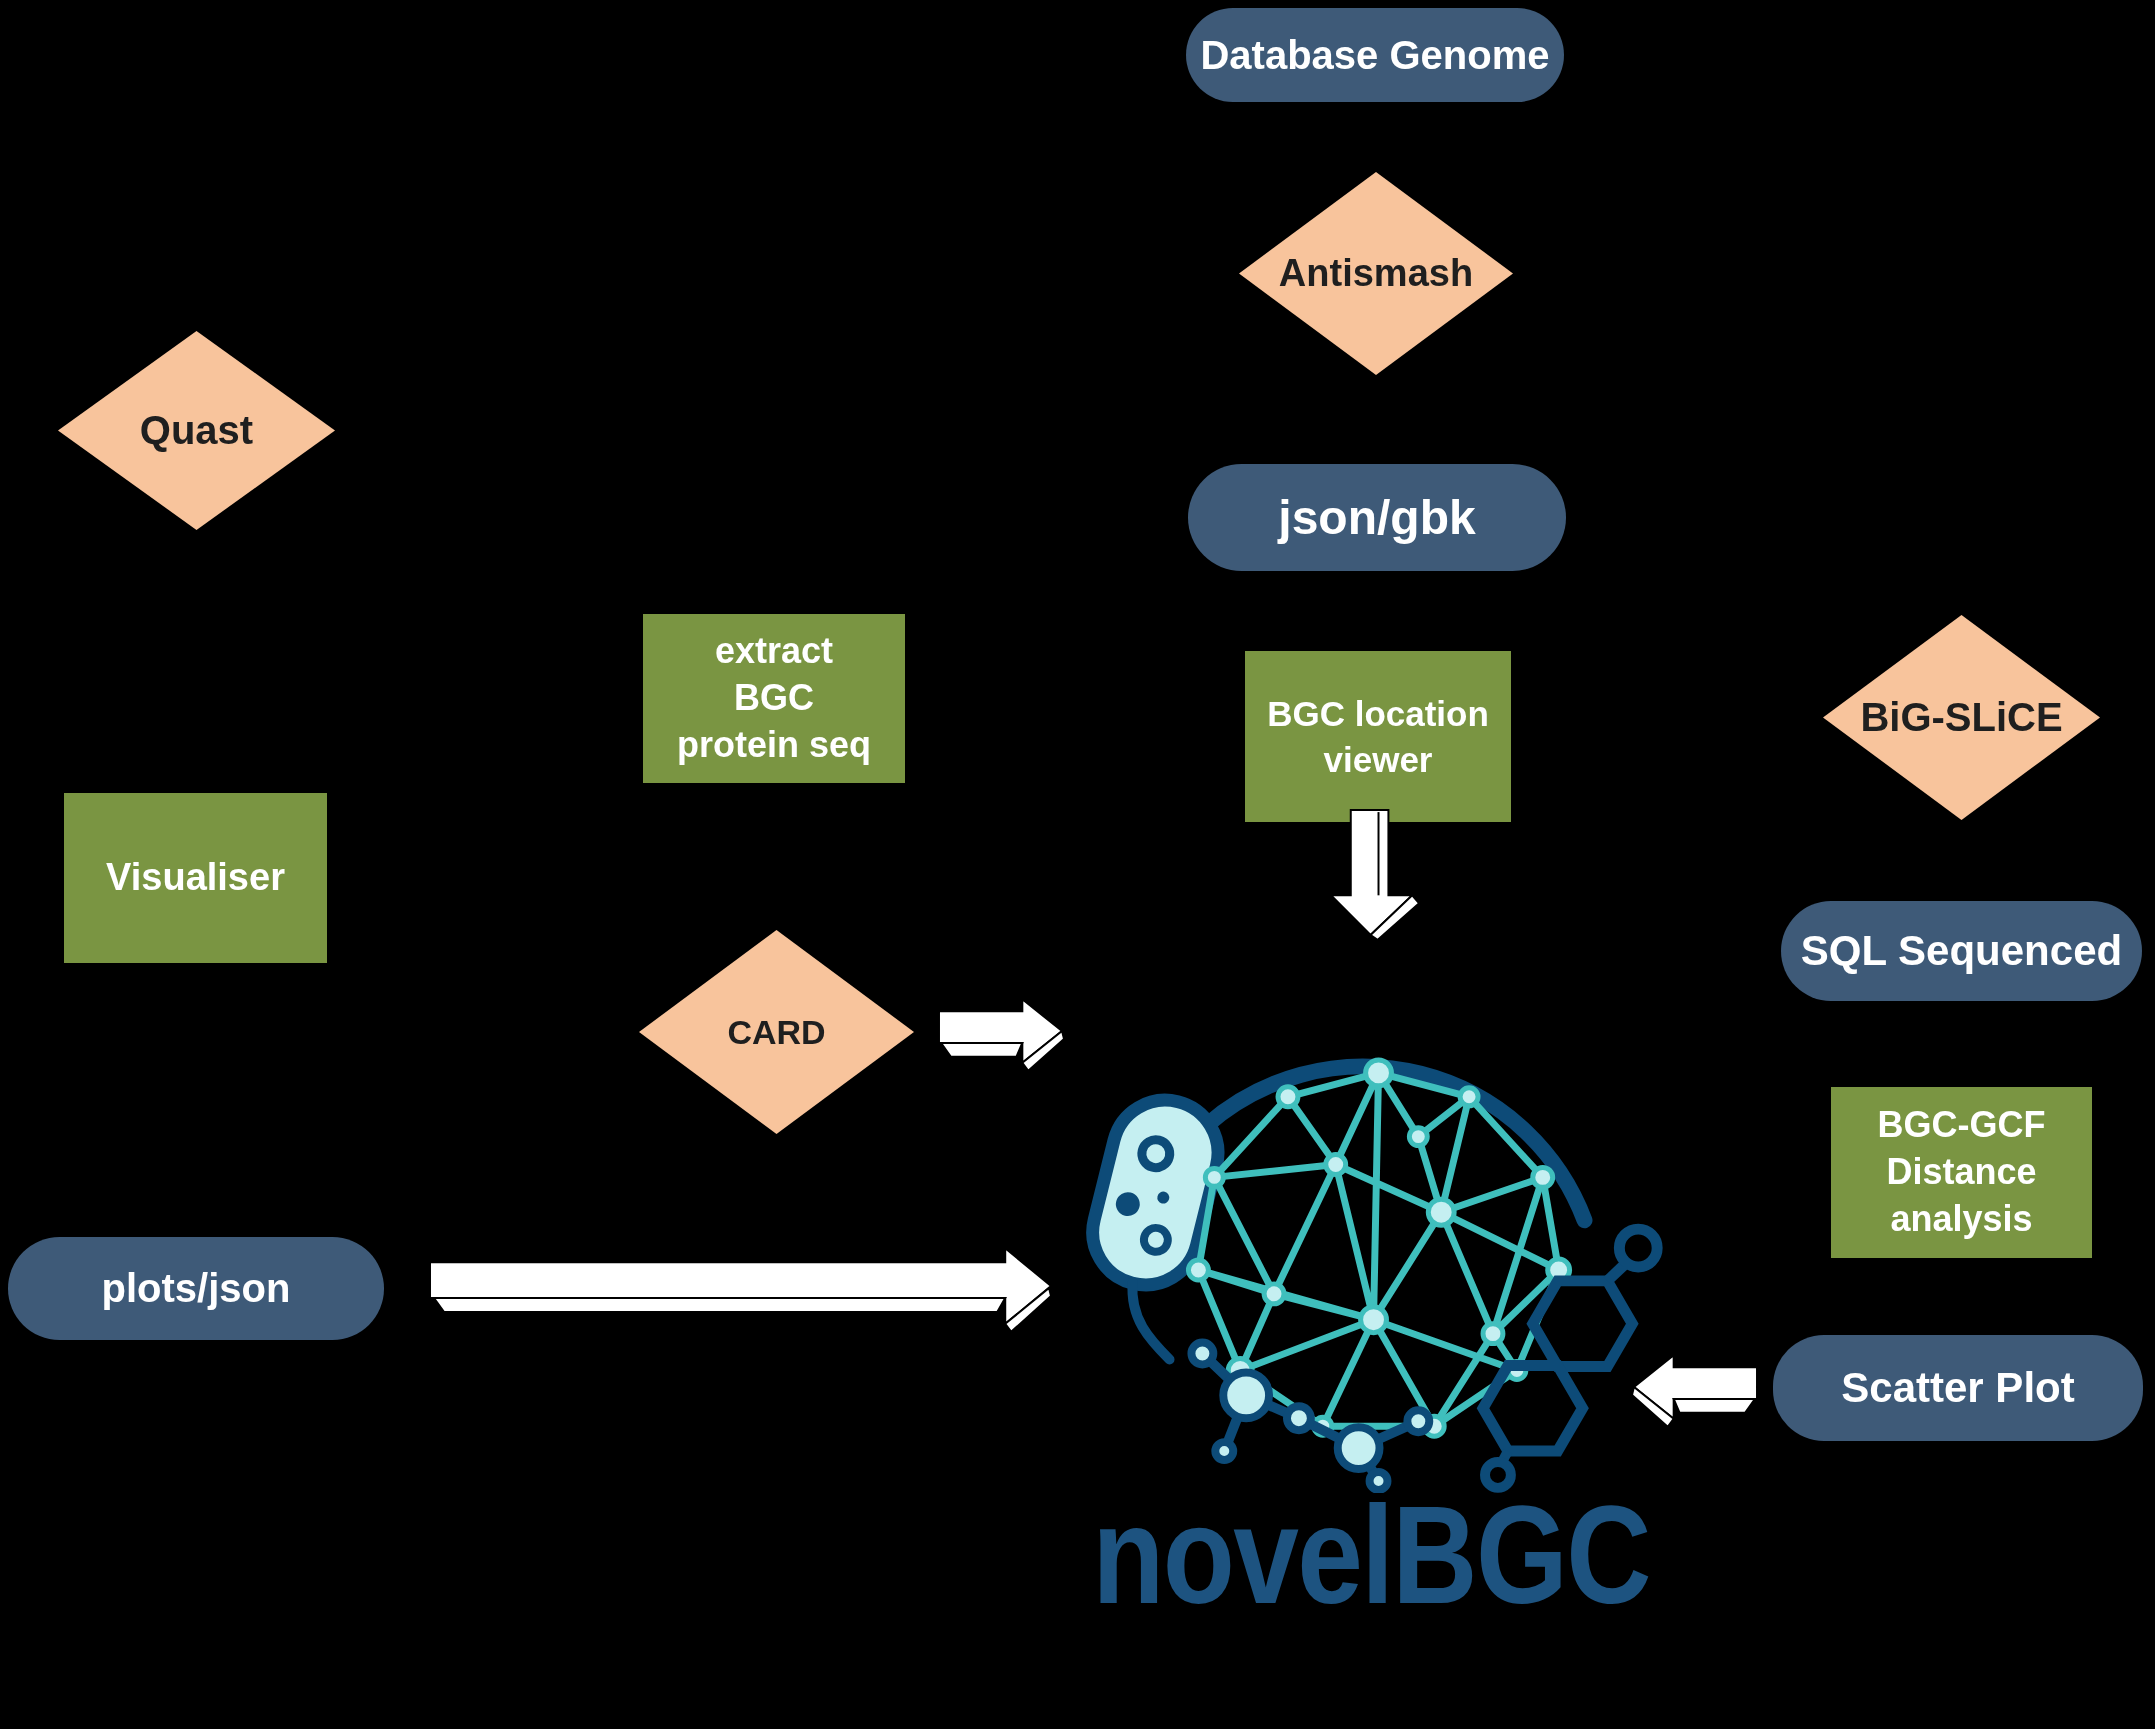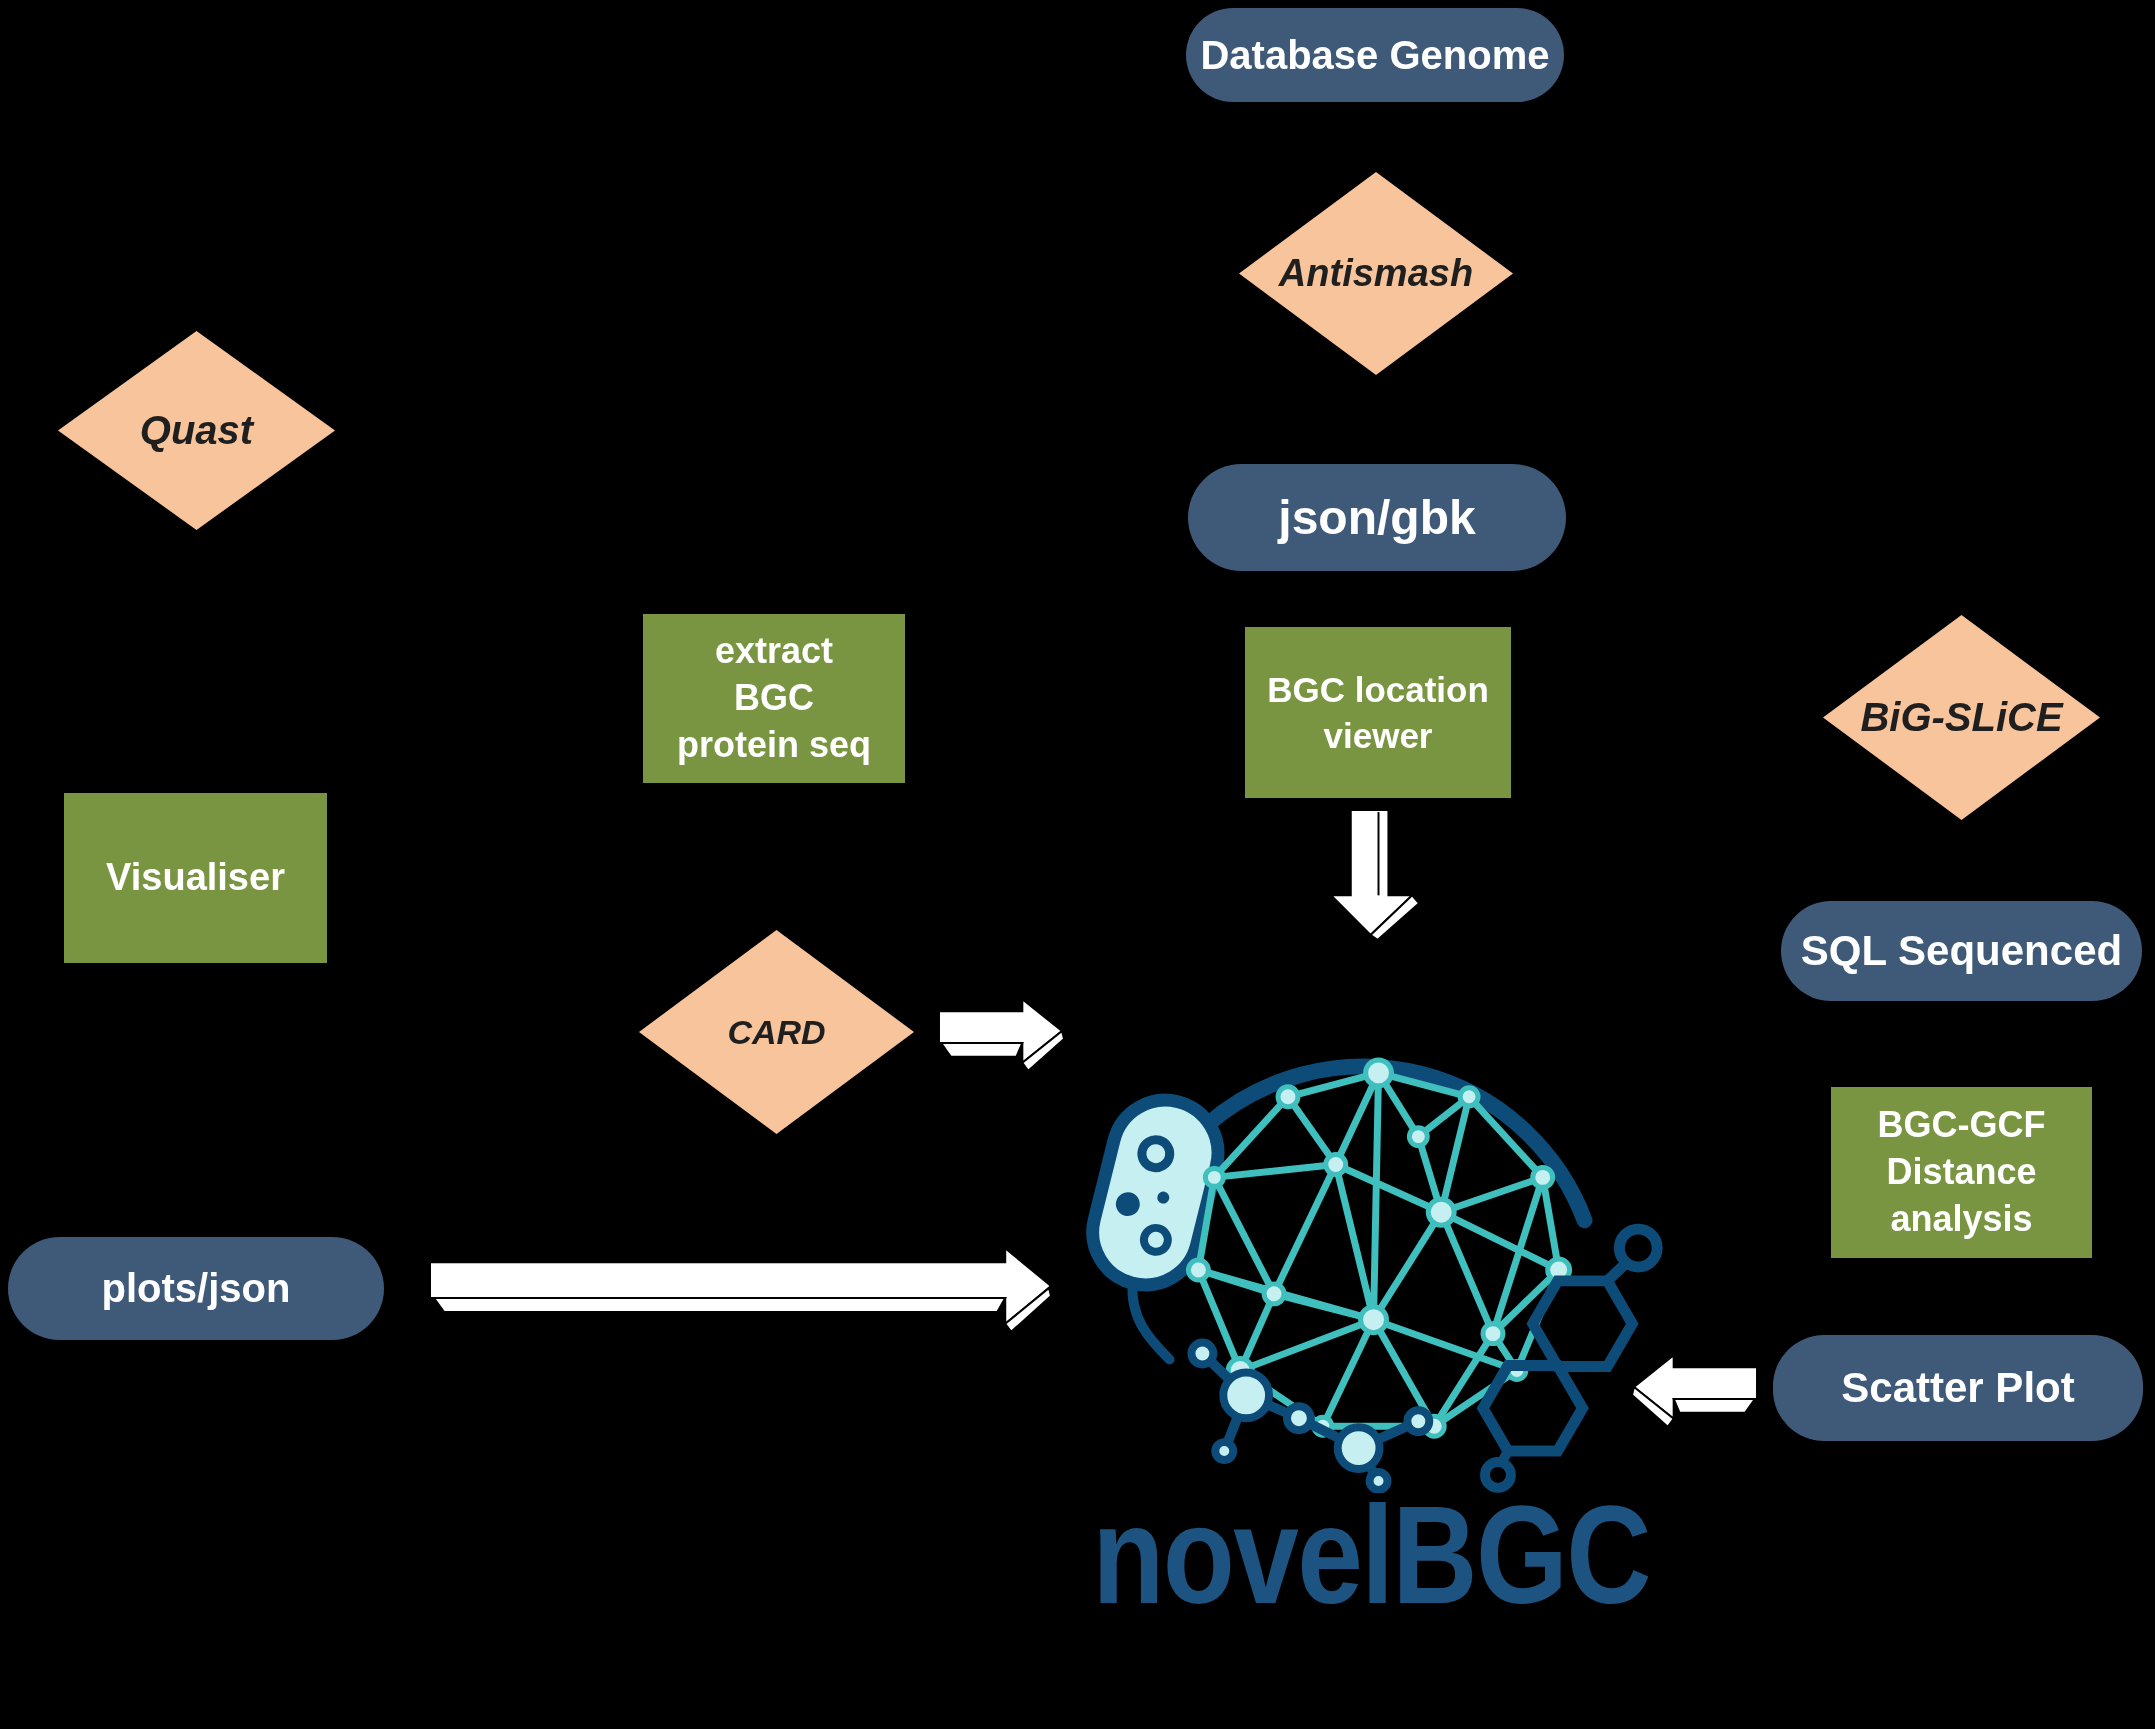--- a/index.html
+++ b/index.html
@@ -27,40 +27,39 @@
   }
   .pill{
     background:var(--node-pill-blue);color:var(--node-text-light);
   }
   .greenbox{
     background:var(--node-box-green);color:var(--node-text-light);line-height:1.3;
   }
   .diamond{
     background:var(--node-diamond-peach);color:var(--node-text-dark);
     clip-path:polygon(50% 0%,100% 50%,50% 100%,0% 50%);
-    font-style:italic;
   }
   .arrow{position:absolute;}
   .arrow polygon, .arrow line{fill:var(--arrow-fill);stroke:#000;stroke-width:2;stroke-linejoin:miter;}
   .arrow line{fill:none;}
   .wordmark{
     position:absolute;text-align:center;font-weight:700;
     color:var(--wordmark-blue);letter-spacing:-2px;line-height:1;
   }
 </style>
 </head>
 <body>
 
 <div class="node pill" style="left:1186px;top:8px;width:378px;height:94px;border-radius:48px;font-size:40px;">Database Genome</div>
 
 <div class="node diamond" style="left:1239px;top:172px;width:274px;height:203px;font-size:38px;">Antismash</div>
 
 <div class="node pill" style="left:1188px;top:464px;width:378px;height:107px;border-radius:54px;font-size:48px;">json/gbk</div>
 
-<div class="node greenbox" style="left:1245px;top:627px;width:266px;height:171px;font-size:35px;padding:0 14px;">BGC location viewer</div>
+<div class="node greenbox" style="left:1245px;top:651px;width:266px;height:171px;font-size:35px;padding:0 14px;">BGC location viewer</div>
 
 <div class="node diamond" style="left:58px;top:331px;width:277px;height:199px;font-size:40px;">Quast</div>
 
 <div class="node greenbox" style="left:643px;top:614px;width:262px;height:169px;font-size:36px;padding:16px 28px;">extract BGC protein seq</div>
 
 <div class="node greenbox" style="left:64px;top:793px;width:263px;height:170px;font-size:38px;">Visualiser</div>
 
 <div class="node diamond" style="left:639px;top:930px;width:275px;height:204px;font-size:34px;">CARD</div>
 
 <div class="node pill" style="left:8px;top:1237px;width:376px;height:103px;border-radius:52px;font-size:40px;">plots/json</div>

